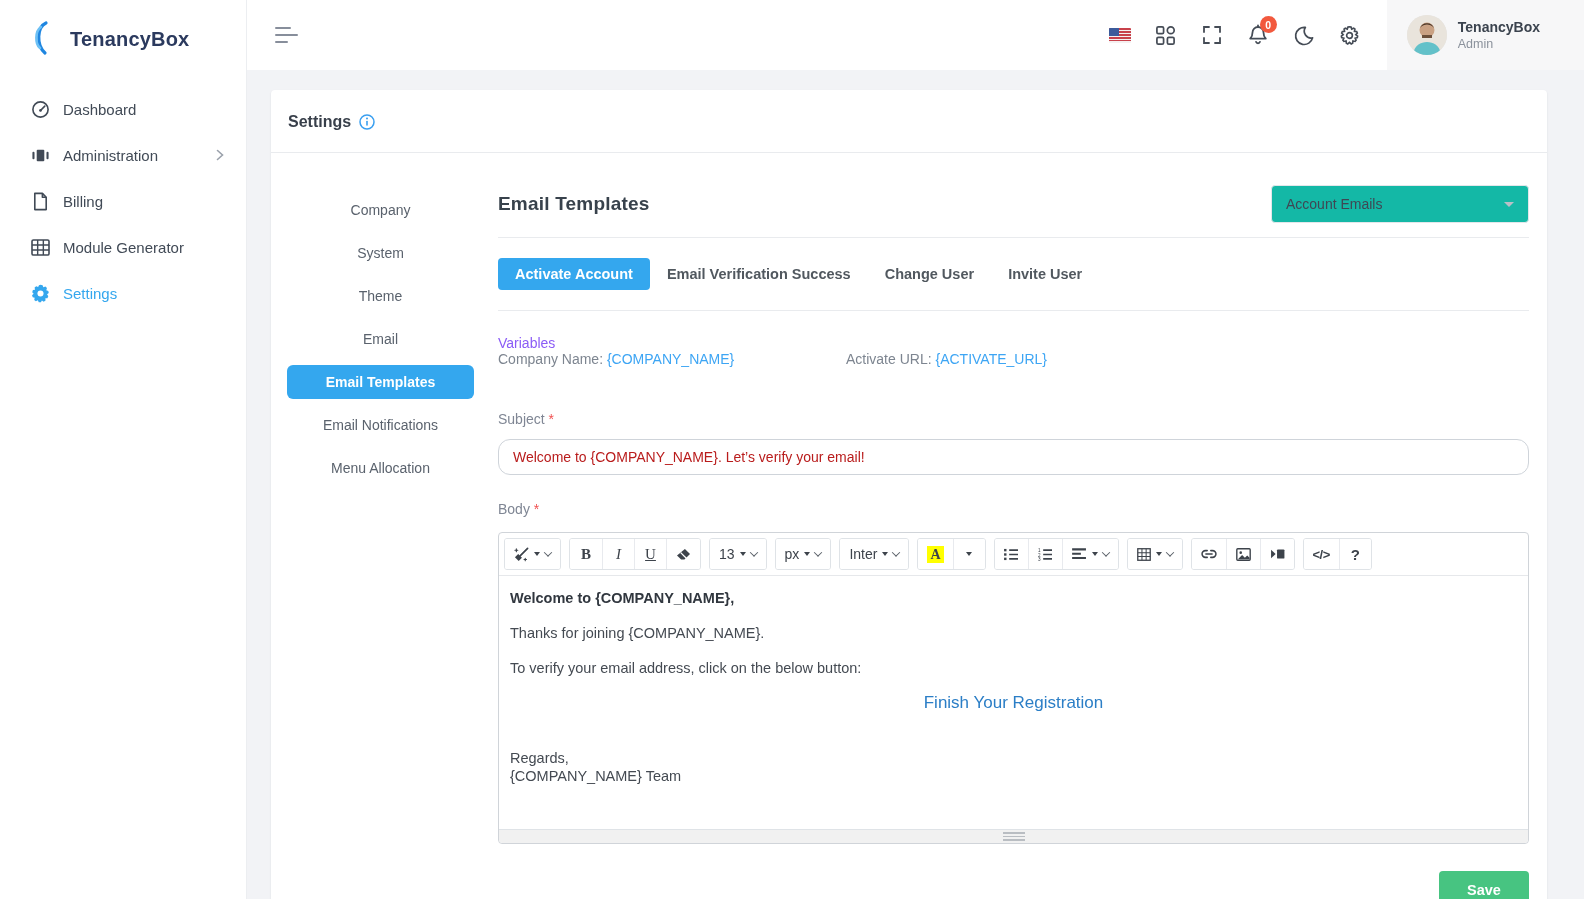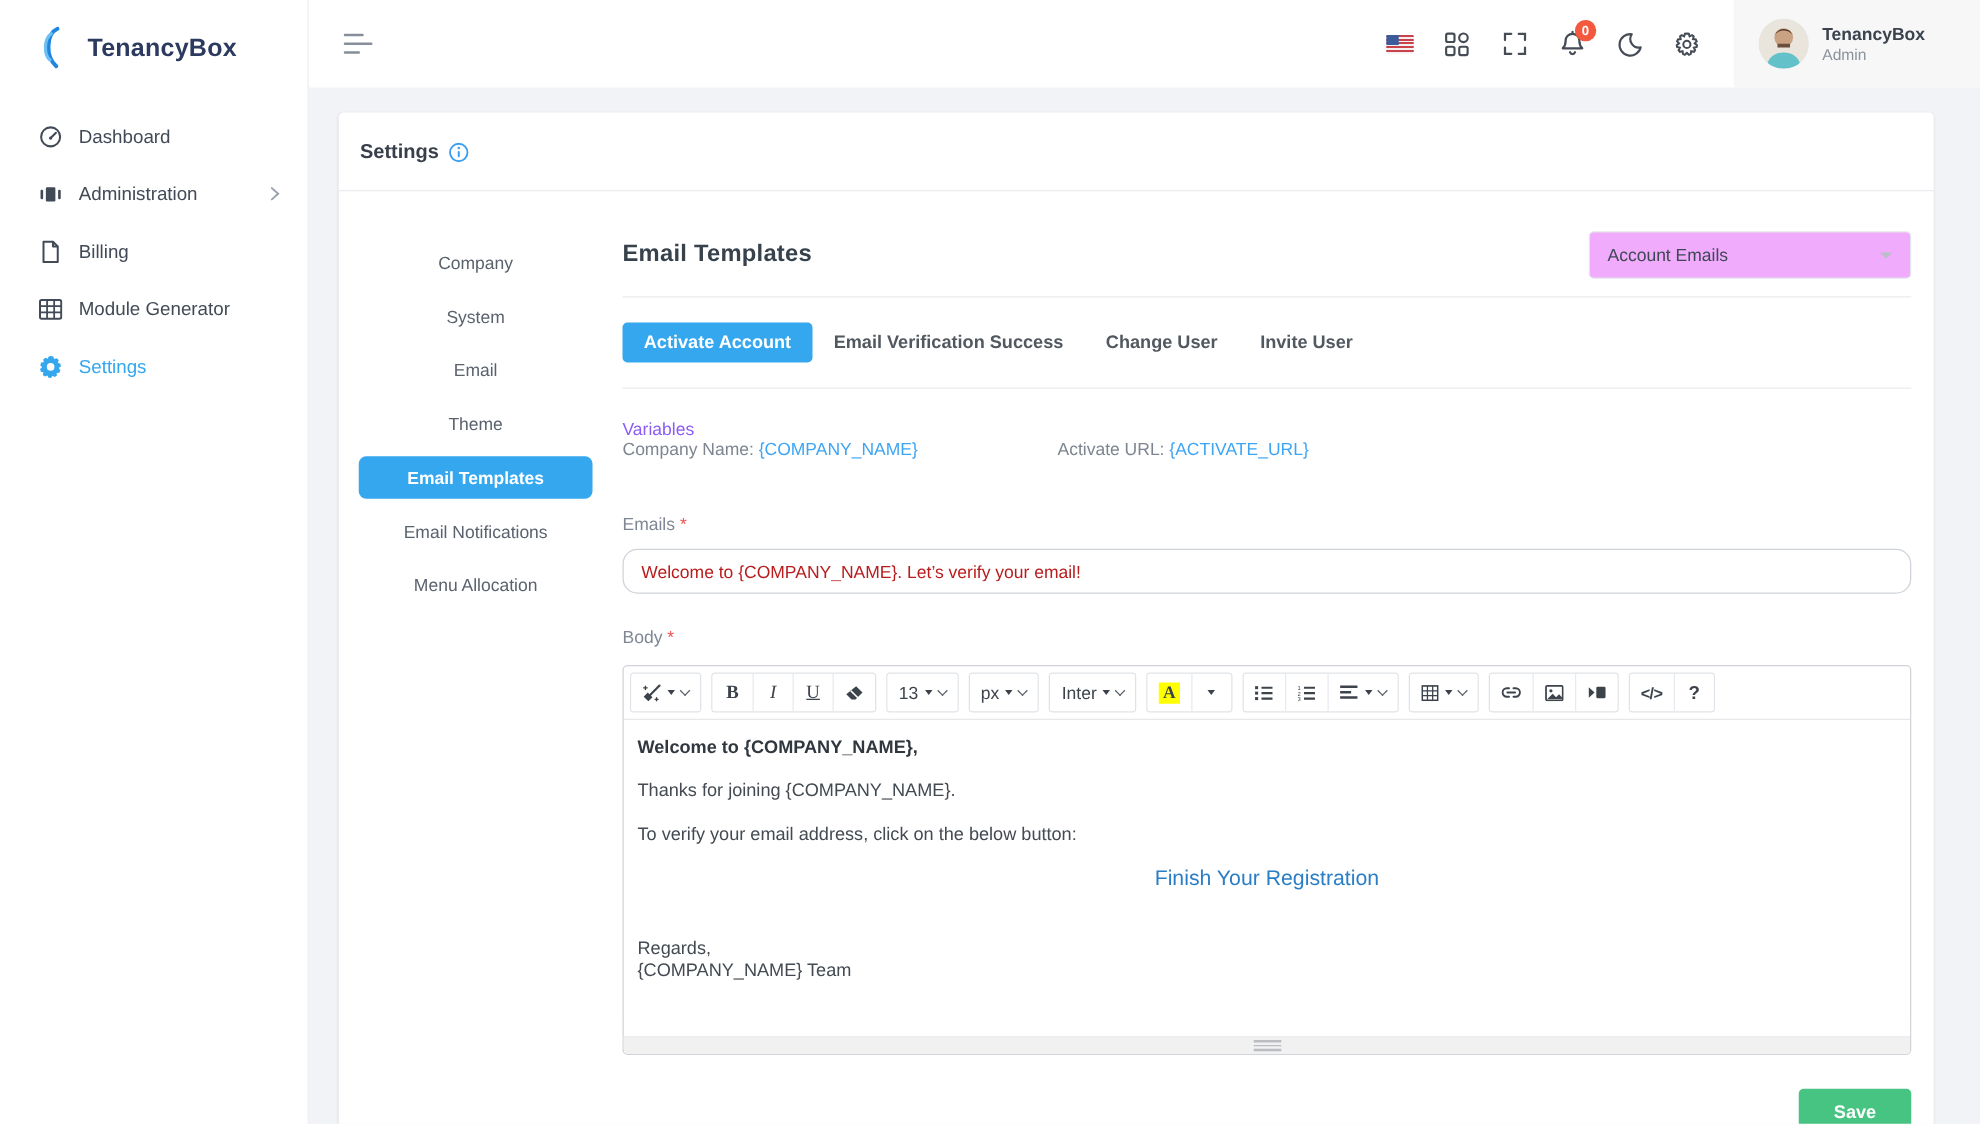--- a/index.html
+++ b/index.html
@@ -49,21 +49,21 @@
 
   .card-body { display:flex; padding:32px 18px 0 16px; }
   .setnav { width:187px; flex-shrink:0; margin-right:24px; padding-top:8px; }
   .setnav-item { height:34px; line-height:34px; text-align:center; font-size:14px; color:#5a626d;
     font-weight:500; border-radius:6px; margin-bottom:9px; cursor:pointer; }
   .setnav-item.active { background:#34a7ee; color:#fff; font-weight:700; }
 
   .content { flex:1; }
   .content-toprow { display:flex; align-items:center; justify-content:space-between; }
   .h1 { font-size:19px; font-weight:700; color:#38424c; letter-spacing:.2px; }
-  .select { width:258px; height:38px; border:1px solid #e3e6ea; border-radius:4px; background:#f0abfc;
+  .select { width:258px; height:38px; border:1px solid #e3e6ea; border-radius:4px; background:#14b8a6;
     display:flex; align-items:center; padding:0 14px; font-size:14px; color:#3f4754; cursor:pointer; }
   .select .caret { margin-left:auto; }
   .caret { width:0; height:0; border-left:5px solid transparent; border-right:5px solid transparent;
     border-top:5px solid #b9bfc7; display:inline-block; }
   .divider { border-top:1px solid #e9ebee; margin-top:14px; }
 
   .tabs { display:flex; align-items:center; margin-top:20px; }
   .tab { padding:8px 17px; font-size:14.5px; font-weight:600; color:#51585f; cursor:pointer;
     border-radius:4px; }
   .tab.active { background:#34a7ee; color:#fff; }
@@ -266,22 +266,22 @@
             <circle cx="8" cy="4.4" r="1" fill="#3a9ff0"></circle>
           </svg>
       </span>
     </div>
 
     <div class="card-body">
 
       <div class="setnav">
         <div class="setnav-item">Company</div>
         <div class="setnav-item">System</div>
+        <div class="setnav-item">Theme</div>
         <div class="setnav-item">Email</div>
-        <div class="setnav-item">Theme</div>
         <div class="setnav-item active">Email Templates</div>
         <div class="setnav-item">Email Notifications</div>
         <div class="setnav-item">Menu Allocation</div>
       </div>
 
       <div class="content">
         <div class="content-toprow">
           <div class="h1">Email Templates</div>
           <div class="select">
             <span>Account Emails</span>
@@ -302,21 +302,21 @@
         <div class="vars-row">
           <div class="vars-item">
             <span>Company Name: </span><span class="var">{COMPANY_NAME}</span>
           </div>
           <div class="vars-item">
             <span>Activate URL: </span><span class="var">{ACTIVATE_URL}</span>
           </div>
         </div>
 
         <div class="field-label">
-          <span>Emails</span>
+          <span>Subject</span>
           <span class="req">*</span>
         </div>
         <input class="text-input" type="text" value="Welcome to {COMPANY_NAME}. Let’s verify your email!" style="">
 
         <div class="field-label" style="margin-top:26px">
           <span>Body</span>
           <span class="req">*</span>
         </div>
 
         

